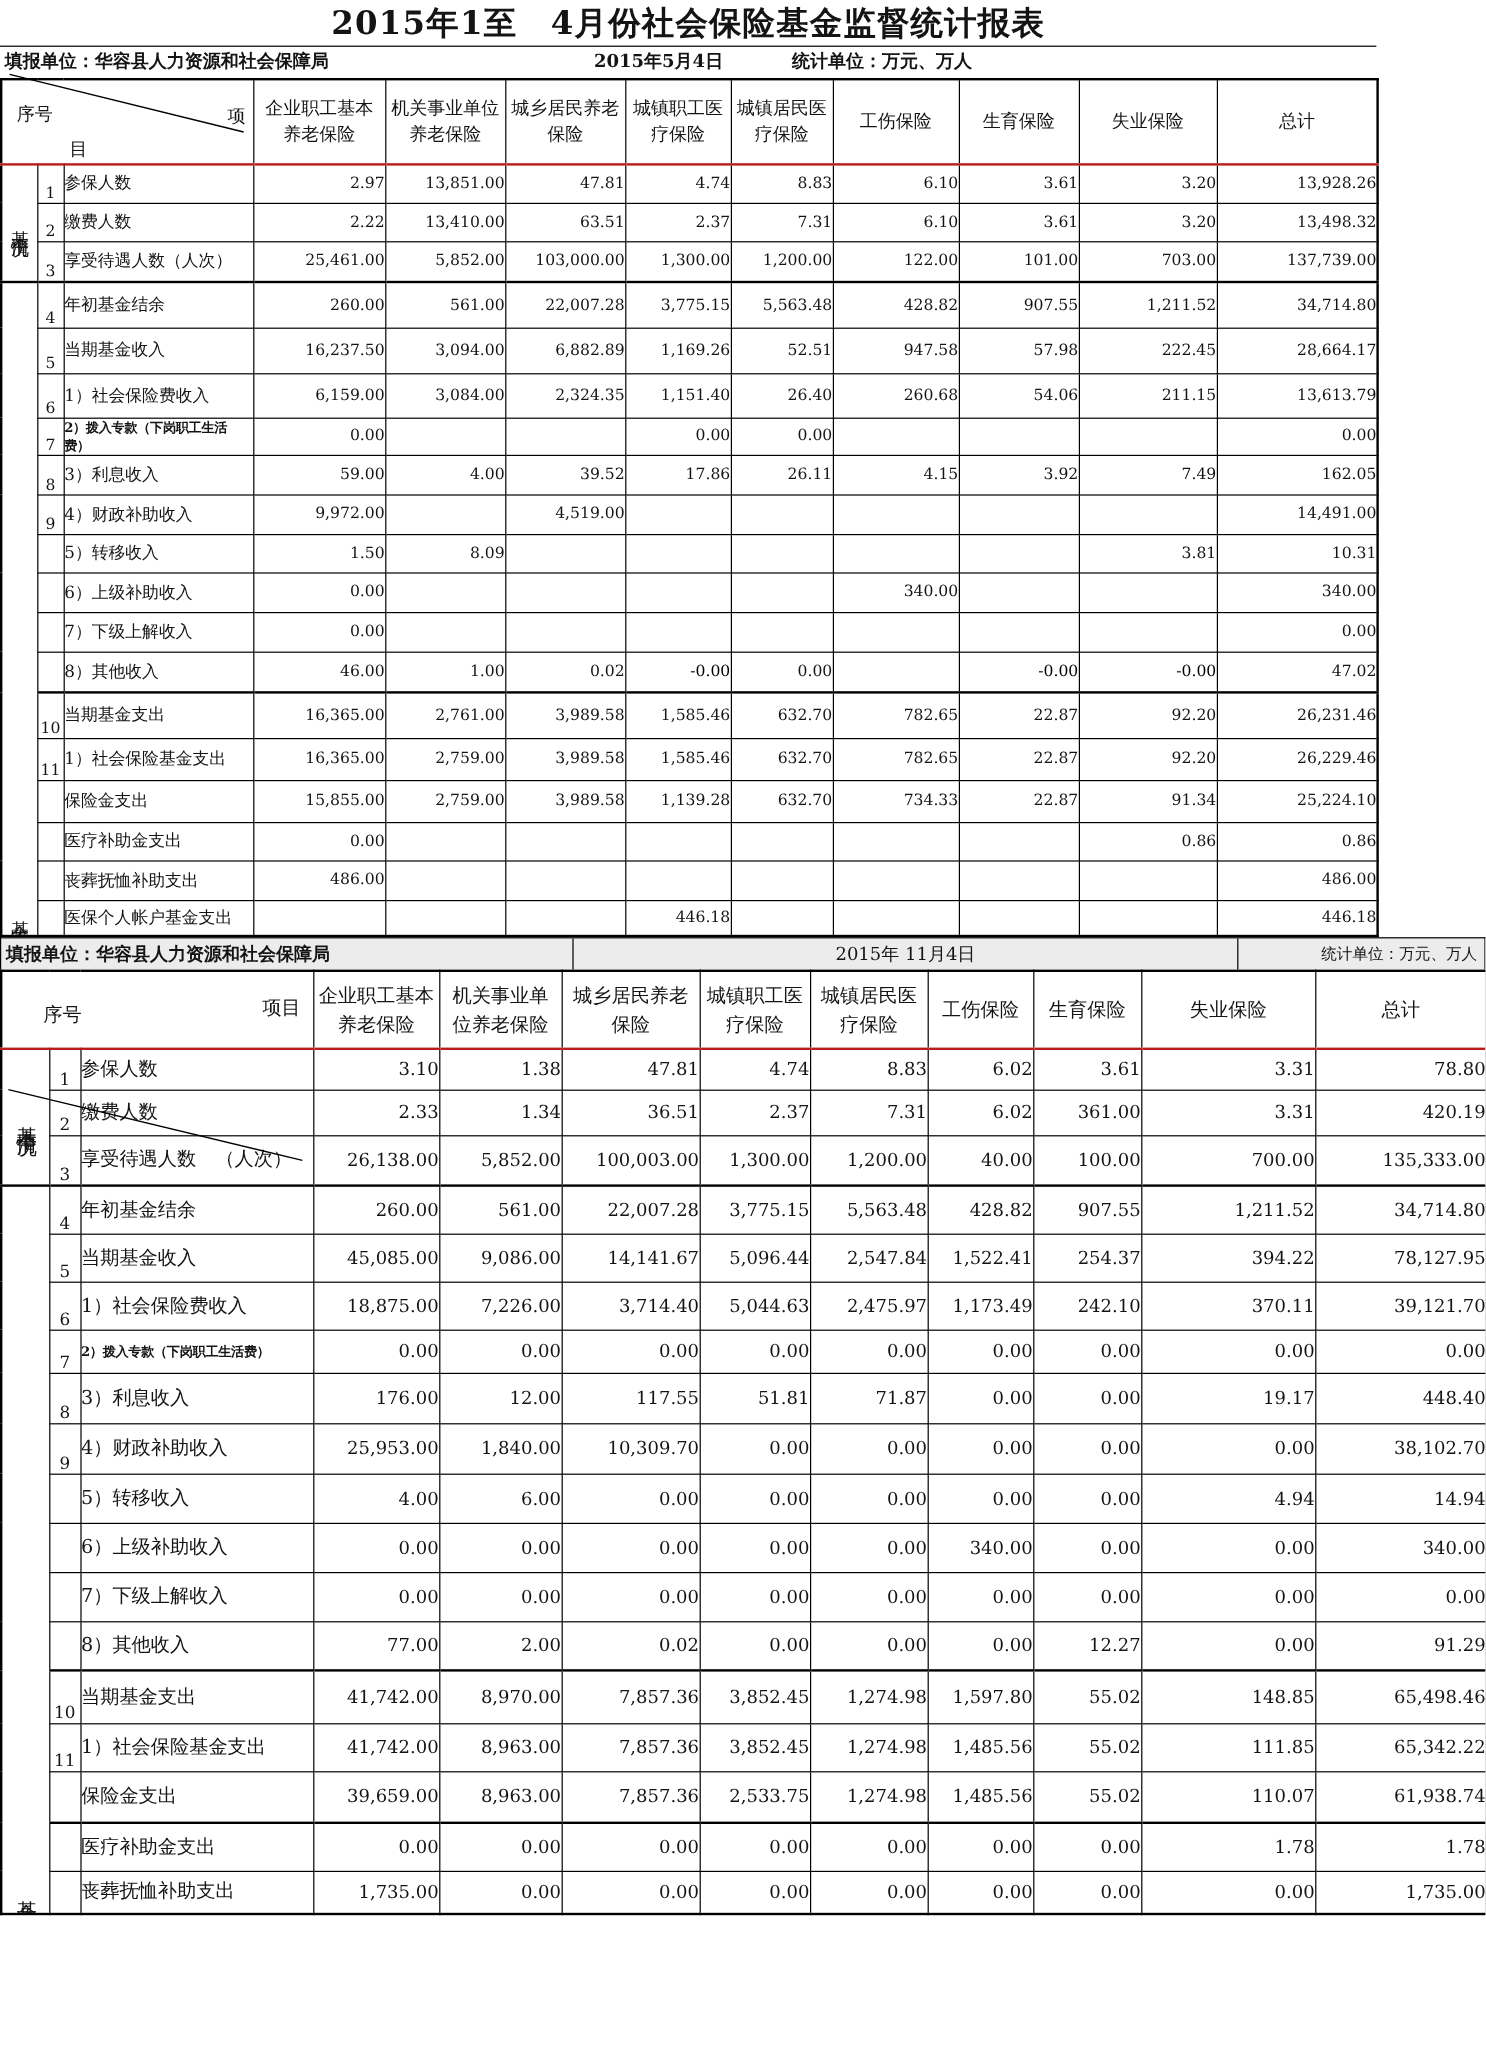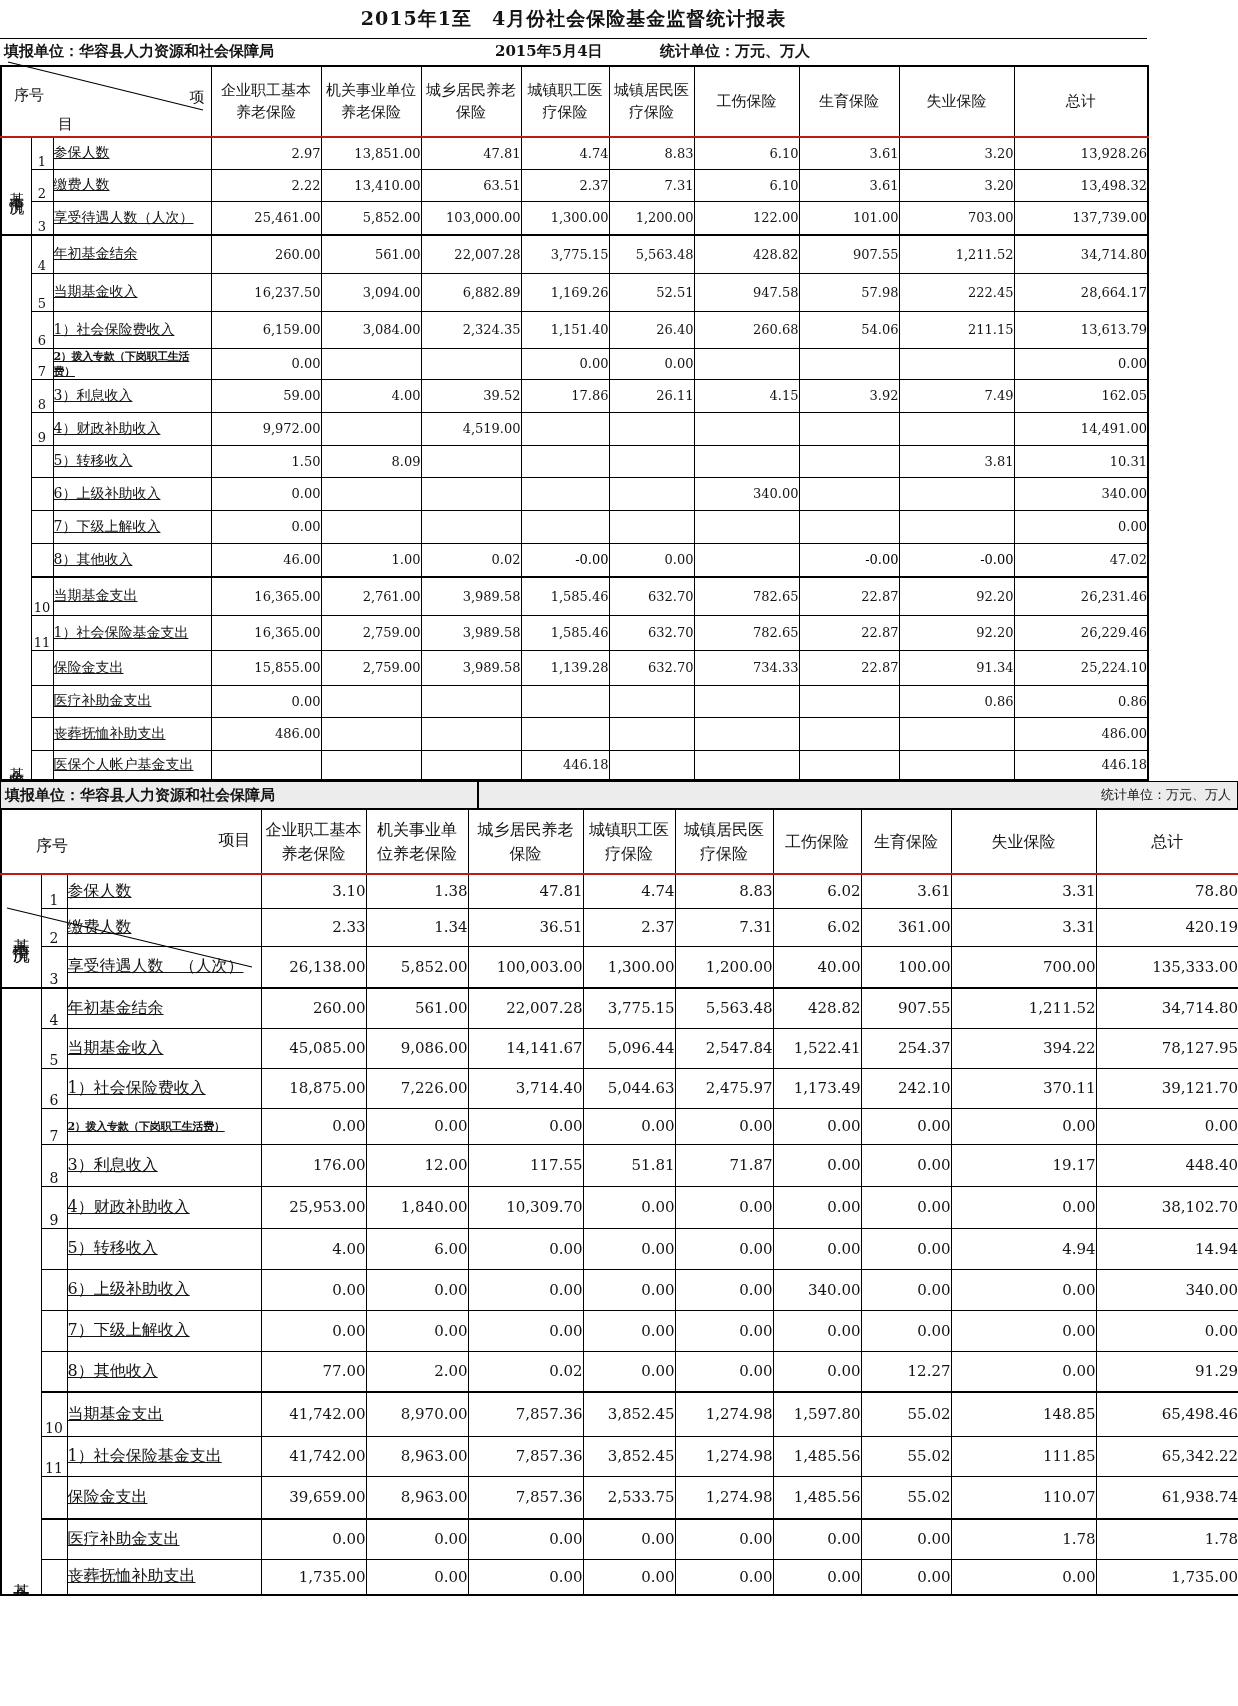--- a/index.html
+++ b/index.html
@@ -1,21 +1,21 @@
 <!DOCTYPE html>
 <html><head>
 <meta charset="utf-8">
 <style>
   html,body{margin:0;padding:0;background:#fff;}
   #page{position:relative;width:1238px;height:1706px;overflow:hidden;background:#fff;
         font-family:"DejaVu Serif","Liberation Serif",serif;color:#141414;}
 
   
   .t1-title{height:38px;display:flex;align-items:center;justify-content:center;
-            width:1147px;font-size:19px;font-weight:bold;letter-spacing:1px;}
+            width:1147px;font-size:27px;font-weight:bold;letter-spacing:1px;}
   .t1-info{position:relative;width:1147px;height:26px;border-top:1px solid #000;
            font-size:15px;font-weight:bold;}
   .t1-info .org{position:absolute;left:4px;top:3px;}
   .t1-info .date{position:absolute;left:495px;top:3px;}
   .t1-info .unit{position:absolute;left:660px;top:3px;}
 
   .t2-title{height:128px;display:flex;align-items:center;justify-content:center;
             width:1238px;font-size:31px;font-weight:bold;letter-spacing:1px;}
   .t2-info{display:flex;width:1238px;height:27px;box-sizing:border-box;
            background:#ececec;border:1px solid #000;border-bottom:none;align-items:stretch;}
@@ -39,21 +39,21 @@
   th.corner span{position:absolute;}
   .t1 th.corner .c-serial{left:12px;top:18px;}
   .t1 th.corner .c-a{right:6px;top:20px;}
   .t1 th.corner .c-b{left:56px;top:47px;}
   .t2 th.corner .c-serial{left:34px;top:24px;}
   .t2 th.corner .c-item{right:10px;top:18px;}
 
   td.serial{text-align:center;vertical-align:bottom;padding-bottom:3px;}
   .t1 td.serial{font-size:13px;}
   .t2 td.serial{font-size:14px;}
-  td.label{text-align:left;vertical-align:middle;padding:1px 2px 1px 5px;text-decoration:underline;}
+  td.label{text-align:left;vertical-align:middle;padding:1px 2px 1px 5px;}
   .t1 td.label{font-size:14px;}
   .t2 td.label{font-size:16px;}
   td.label.small{font-size:11px;font-weight:bold;letter-spacing:-0.3px;}
   td.num{text-align:right;vertical-align:middle;padding-right:5px;font-family:"DejaVu Serif","Liberation Serif",serif;}
   .t1 td.num{font-size:13px;}
   .t2 td.num{font-size:15px;}
   td.num.red{color:#000000;}
   tr.tt td{border-top:2px solid #000;}
   td.group-cell{text-align:center;padding:2px 0;}
   td.group-cell .vtext{writing-mode:vertical-rl;text-orientation:upright;margin:0 auto;
@@ -362,20 +362,21 @@
           <td class="num"></td>
           <td class="num"></td>
           <td class="num"></td>
           <td class="num">446.18</td>
         </tr>
       </tbody>
   </table>
 
   <div class="t2-info">
     <div class="cell c1">填报单位：华容县人力资源和社会保障局</div>
+    <div class="cell c2">2015年 11月4日</div>
     <div class="cell c3">统计单位：万元、万人</div>
   </div>
 
   <table class="rpt t2">
     <colgroup>
       <col style="width:40px">
         <col style="width:26px">
         <col style="width:194px">
       <col style="width:105px">
         <col style="width:102px">

